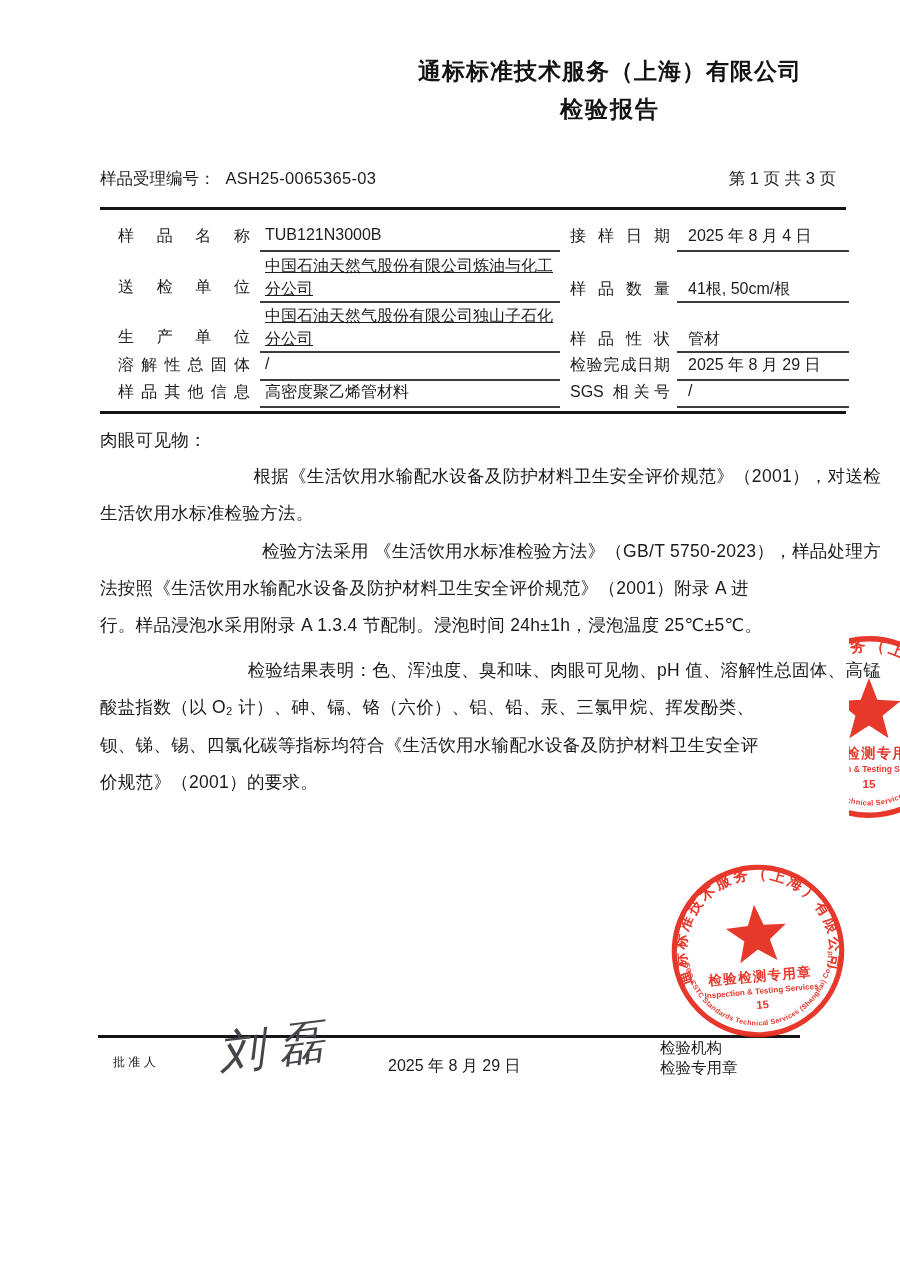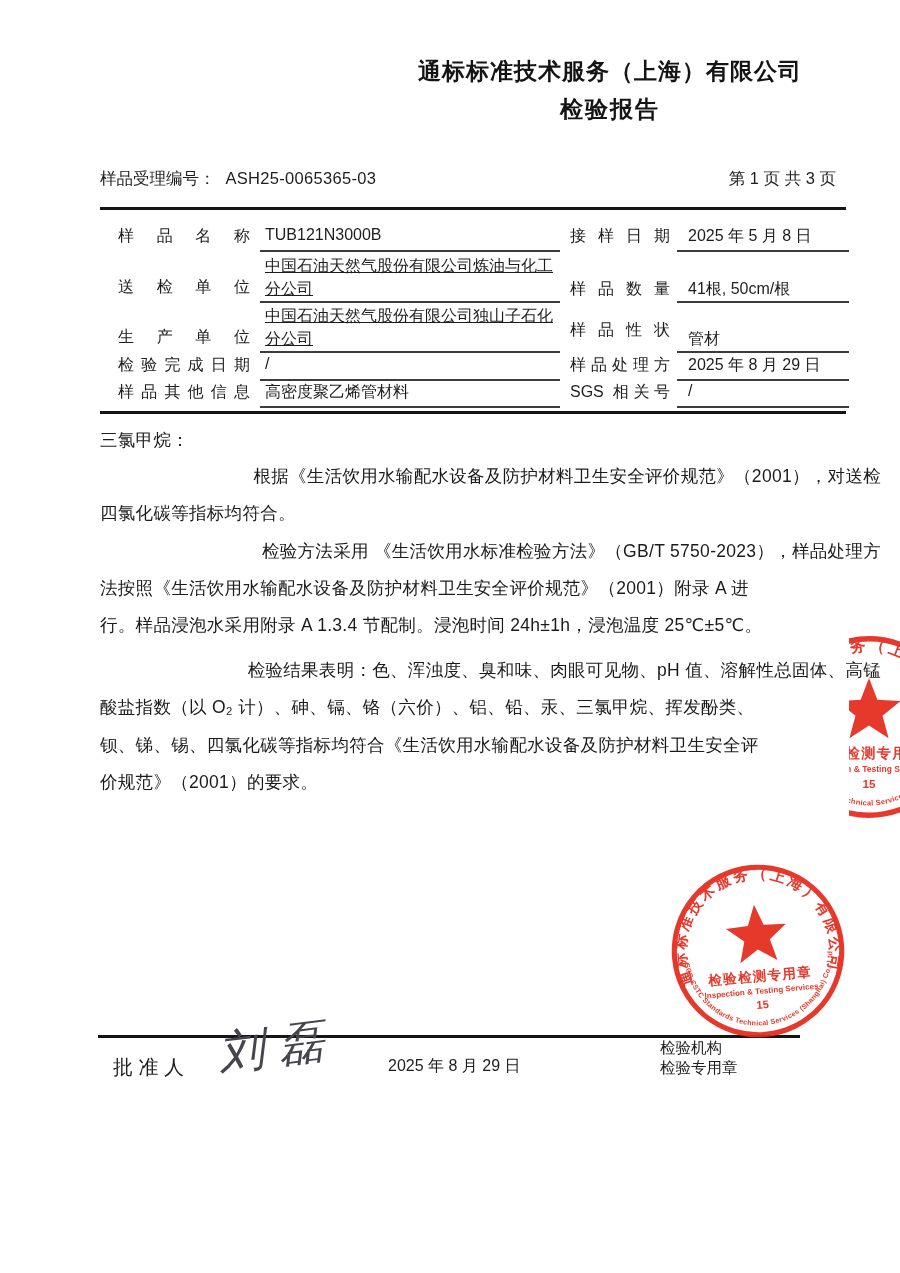--- a/index.html
+++ b/index.html
@@ -29,21 +29,21 @@
   .stable .wrapval{position:absolute; left:165px; width:290px; line-height:23px; white-space:normal; word-break:break-all;text-decoration:underline;}
   .stable .ul{position:absolute; height:1.6px; background:#3c3c3c;}
   .stable .ulL{left:160px; width:300px;}
   .stable .ulR{left:577px; width:172px;}
   
   .bodyline{position:absolute; left:100px; width:745px; font-size:17.5px;
             letter-spacing:0.3px; color:#1b1b1b; white-space:nowrap;}
   .indent{padding-left:36px;text-align:right;}
   
   .rule{position:absolute; left:98px; top:1035px; width:702px; height:3px; background:#151515;}
-  .approver{position:absolute; left:113px; top:1054px; font-size:20px; white-space:nowrap;}
+  .approver{position:absolute; left:113px; top:1054px; font-size:12px; white-space:nowrap;}
   .sig{position:absolute; left:218px; top:1016px; font-size:46px; color:#45454c;
        font-style:italic; transform:rotate(-7deg); letter-spacing:14px; white-space:nowrap; z-index:6;}
   .fdate{position:absolute; left:388px; top:1056px; font-size:16px; white-space:nowrap;}
   .orgblock{position:absolute; left:660px; top:1038px; width:150px; text-align:left;
             font-size:15.5px; line-height:20px;}
   
   .seal-main{position:absolute; left:665px; top:858px; width:186px; height:186px; z-index:5; opacity:0.93;}
   .seal-edge{position:absolute; left:849px; top:629px; width:51px; height:198px; overflow:hidden; z-index:5; opacity:0.93;}
   .seal-edge svg{position:absolute; left:-78px; top:0;}
 </style>
@@ -60,57 +60,57 @@
       <span>样品受理编号：</span><span class="acc-num">ASH25-0065365-03</span>
     </span>
     <span>第 1 页 共 3 页</span>
   </div>
 
   <div class="stable">
 
     <div class="lblL" style="top:16px">样 品 名 称</div>
     <div class="valL" style="top:16px">TUB121N3000B</div>
     <div class="lblR" style="top:16px">接 样 日 期</div>
-    <div class="valR" style="top:16px">2025 年 5 月 8 日</div>
+    <div class="valR" style="top:16px">2025 年 8 月 4 日</div>
     <div class="ul ulL" style="top:40px"></div>
     <div class="ul ulR" style="top:40px"></div>
 
     <div class="wrapval" style="top:44px">中国石油天然气股份有限公司炼油与化工分公司</div>
     <div class="lblL" style="top:67px">送 检 单 位</div>
     <div class="lblR" style="top:69px">样 品 数 量</div>
     <div class="valR" style="top:69px">41根, 50cm/根</div>
     <div class="ul ulL" style="top:91px"></div>
     <div class="ul ulR" style="top:91px"></div>
 
     <div class="wrapval" style="top:94px">中国石油天然气股份有限公司独山子石化分公司</div>
     <div class="lblL" style="top:117px">生 产 单 位</div>
-    <div class="lblR" style="top:110px">样 品 性 状</div>
+    <div class="lblR" style="top:119px">样 品 性 状</div>
     <div class="valR" style="top:119px">管材</div>
     <div class="ul ulL" style="top:141px"></div>
     <div class="ul ulR" style="top:141px"></div>
 
-    <div class="lblL" style="top:145px">检验完成日期</div>
+    <div class="lblL" style="top:145px">溶解性总固体</div>
     <div class="valL" style="top:145px">/</div>
-    <div class="lblR" style="top:145px">样品处理方</div>
+    <div class="lblR" style="top:145px">检验完成日期</div>
     <div class="valR" style="top:145px">2025 年 8 月 29 日</div>
     <div class="ul ulL" style="top:169px"></div>
     <div class="ul ulR" style="top:169px"></div>
 
     <div class="lblL" style="top:172px">样品其他信息</div>
     <div class="valL" style="top:172px">高密度聚乙烯管材料</div>
     <div class="lblR" style="top:172px">SGS 相关号</div>
     <div class="valR" style="top:172px">/</div>
     <div class="ul ulL" style="top:196px"></div>
     <div class="ul ulR" style="top:196px"></div>
   </div>
 
-  <div class="bodyline" style="top:428px">三氯甲烷：</div>
+  <div class="bodyline" style="top:428px">肉眼可见物：</div>
 
   <div class="bodyline indent" style="top:464px">根据《生活饮用水输配水设备及防护材料卫生安全评价规范》（2001），对送检</div>
-  <div class="bodyline" style="top:501px">四氯化碳等指标均符合。</div>
+  <div class="bodyline" style="top:501px">生活饮用水标准检验方法。</div>
 
   <div class="bodyline indent" style="top:539px">检验方法采用 《生活饮用水标准检验方法》（GB/T 5750-2023），样品处理方</div>
   <div class="bodyline" style="top:576px">法按照《生活饮用水输配水设备及防护材料卫生安全评价规范》（2001）附录 A 进</div>
   <div class="bodyline" style="top:613px">行。样品浸泡水采用附录 A 1.3.4 节配制。浸泡时间 24h±1h，浸泡温度 25℃±5℃。</div>
 
   <div class="bodyline" style="top:695px">酸盐指数（以 O₂ 计）、砷、镉、铬（六价）、铝、铅、汞、三氯甲烷、挥发酚类、</div>
   <div class="bodyline indent" style="top:658px">检验结果表明：色、浑浊度、臭和味、肉眼可见物、pH 值、溶解性总固体、高锰</div>
   <div class="bodyline" style="top:733px">钡、锑、锡、四氯化碳等指标均符合《生活饮用水输配水设备及防护材料卫生安全评</div>
   <div class="bodyline" style="top:770px">价规范》（2001）的要求。</div>
 

